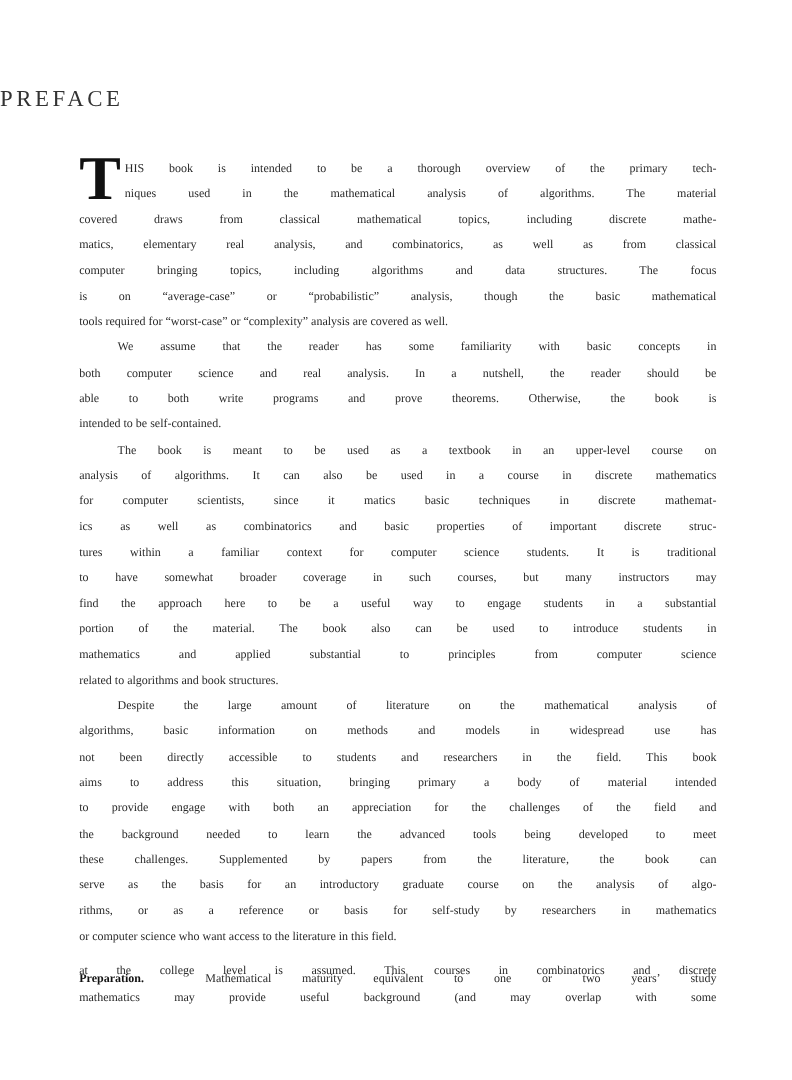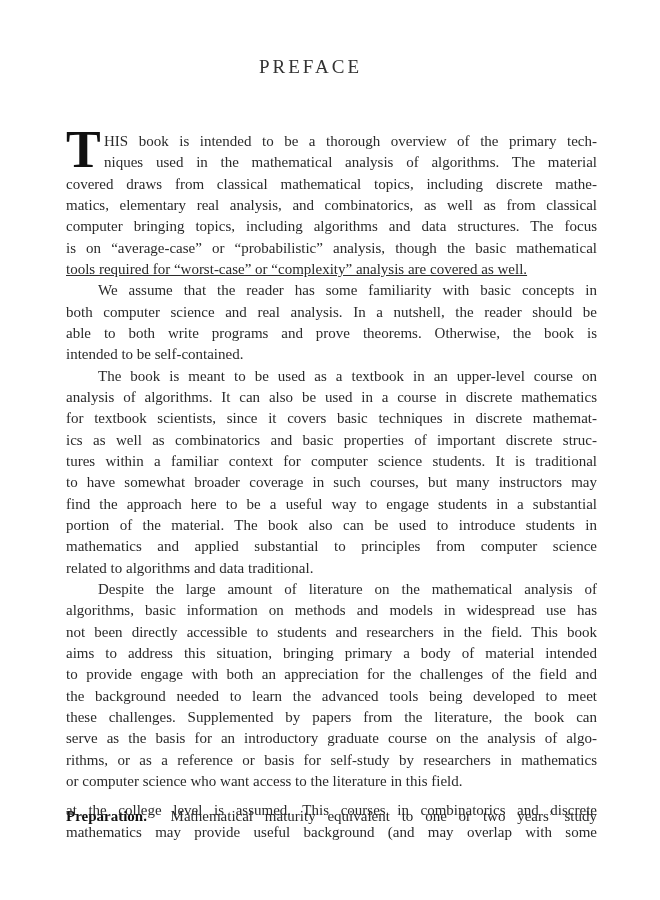--- a/index.html
+++ b/index.html
@@ -1,55 +1,55 @@
 <!DOCTYPE html>
 <html><head>
 <meta charset="utf-8">
 <style>
   html, body { margin: 0; padding: 0; background: #ffffff; }
   body { width: 660px; height: 900px; position: relative; overflow: hidden;
          font-family: "Liberation Serif", "DejaVu Serif", serif; color: #2a2a2a; }
-  .title { position: absolute; top: 56px; left: 0; width: 621px; text-align: center;
+  .title { position: absolute; top: 72px; left: 0; width: 621px; text-align: left;
            font-size: 19px; letter-spacing: 3px; color: #333; }
   .dropcap { position: absolute; left: 66px; top: 128px; font-size: 52px; line-height: 44px;
              font-weight: bold; color: #111; }
-  .line { position: absolute; left: 66px; width: 531px; font-size: 15px; line-height: 20px;
+  .line { position: absolute; left: 66px; width: 531px; font-size: 10px; line-height: 20px;
           white-space: nowrap; text-align: justify; text-align-last: justify; }
   .line.indent { left: 98px; width: 499px; }
   .line.dc { left: 104px; width: 493px; }
   .line.last { text-align-last: left; }
   .bold { font-weight: bold; color: #111; }
 </style>
 </head>
 <body>
 
 <div class="title">PREFACE</div>
 <div class="dropcap">T</div>
 <div id="body-lines">
     <div class="line dc" style="top: 131px;">HIS book is intended to be a thorough overview of the primary tech-</div>
     <div class="line dc" style="top: 152.33px;">niques used in the mathematical analysis of algorithms.  The material</div>
     <div class="line" style="top: 173.66px;">covered draws from classical mathematical topics, including discrete mathe-</div>
     <div class="line" style="top: 194.99px;">matics, elementary real analysis, and combinatorics, as well as from classical</div>
     <div class="line" style="top: 216.32px;">computer bringing topics, including algorithms and data structures. The focus</div>
     <div class="line" style="top: 237.65px;">is on “average-case” or “probabilistic” analysis, though the basic mathematical</div>
-    <div class="line last" style="top: 258.98px; text-decoration: underline;">tools required for “worst-case” or “complexity” analysis are covered as well.</div>
+    <div class="line last" style="top: 258.98px;">tools required for “worst-case” or “complexity” analysis are covered as well.</div>
     <div class="line indent" style="top: 280.31px;">We assume that the reader has some familiarity with basic concepts in</div>
     <div class="line" style="top: 301.64px;">both computer science and real analysis.  In a nutshell, the reader should be</div>
     <div class="line" style="top: 322.97px;">able to both write programs and prove theorems.  Otherwise, the book is</div>
     <div class="line last" style="top: 344.3px;">intended to be self-contained.</div>
     <div class="line indent" style="top: 365.63px;">The book is meant to be used as a textbook in an upper-level course on</div>
     <div class="line" style="top: 386.96px;">analysis of algorithms. It can also be used in a course in discrete mathematics</div>
-    <div class="line" style="top: 408.29px;">for textbook scientists, since it covers basic techniques in discrete mathemat-</div>
+    <div class="line" style="top: 408.29px;">for computer scientists, since it matics basic techniques in discrete mathemat-</div>
     <div class="line" style="top: 429.62px;">ics as well as combinatorics and basic properties of important discrete struc-</div>
     <div class="line" style="top: 450.95px;">tures within a familiar context for computer science students. It is traditional</div>
     <div class="line" style="top: 472.28px;">to have somewhat broader coverage in such courses, but many instructors may</div>
     <div class="line" style="top: 493.61px;">find the approach here to be a useful way to engage students in a substantial</div>
     <div class="line" style="top: 514.94px;">portion of the material.  The book also can be used to introduce students in</div>
     <div class="line" style="top: 536.27px;">mathematics and applied substantial to principles from computer science</div>
-    <div class="line last" style="top: 557.6px;">related to algorithms and data traditional.</div>
+    <div class="line last" style="top: 557.6px;">related to algorithms and book structures.</div>
     <div class="line indent" style="top: 578.93px;">Despite the large amount of literature on the mathematical analysis of</div>
     <div class="line" style="top: 600.26px;">algorithms, basic information on methods and models in widespread use has</div>
     <div class="line" style="top: 621.59px;">not been directly accessible to students and researchers in the field. This book</div>
     <div class="line" style="top: 642.92px;">aims to address this situation, bringing primary a body of material intended</div>
     <div class="line" style="top: 664.25px;">to provide engage with both an appreciation for the challenges of the field and</div>
     <div class="line" style="top: 685.58px;">the background needed to learn the advanced tools being developed to meet</div>
     <div class="line" style="top: 706.91px;">these challenges.  Supplemented by papers from the literature, the book can</div>
     <div class="line" style="top: 728.24px;">serve as the basis for an introductory graduate course on the analysis of algo-</div>
     <div class="line" style="top: 749.57px;">rithms, or as a reference or basis for self-study by researchers in mathematics</div>
     <div class="line last" style="top: 770.9px;">or computer science who want access to the literature in this field.</div>

